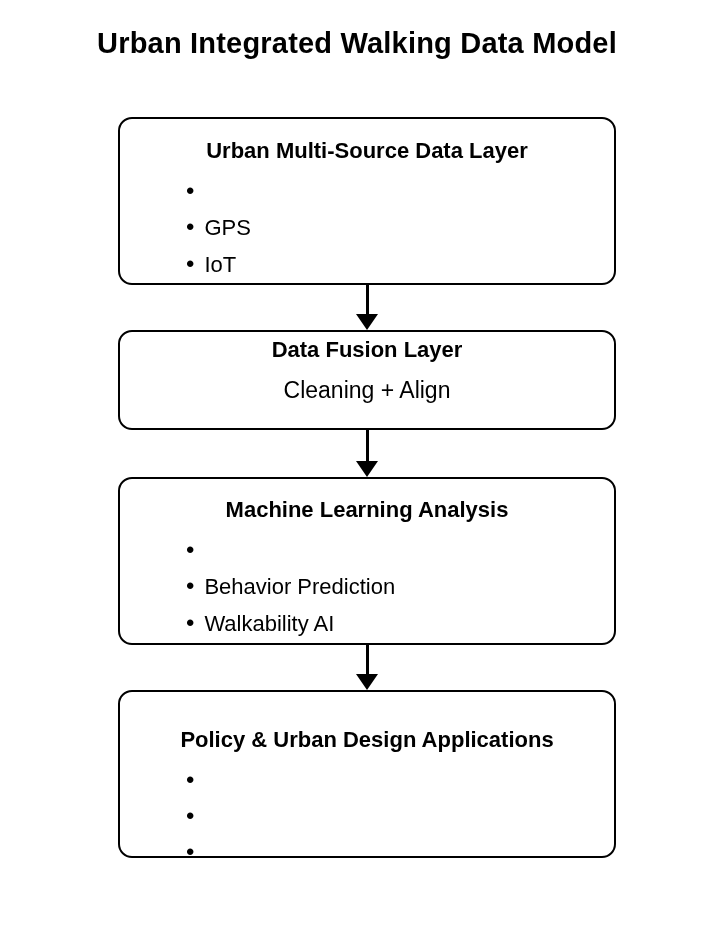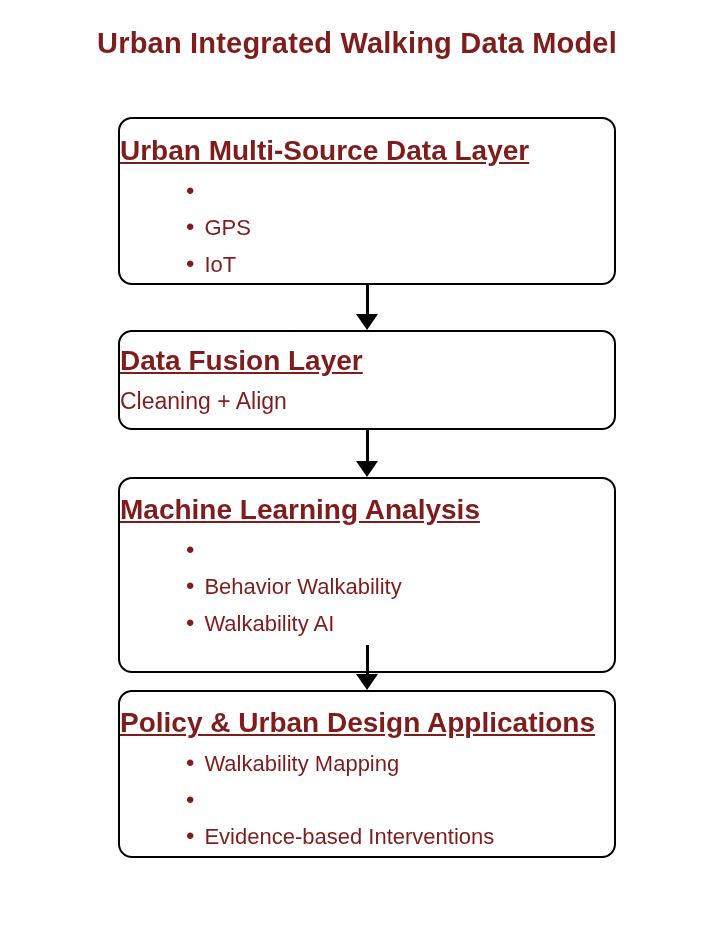--- a/index.html
+++ b/index.html
@@ -1,21 +1,21 @@
 <!DOCTYPE html>
 <html><head>
 <meta charset="utf-8">
 <style>
   html, body { margin: 0; padding: 0; background: #ffffff; }
   .canvas {
     position: relative;
     width: 715px;
     height: 941px;
     background: #ffffff;
-    color: #7f1d1d;
+    color: #000000;
     font-family: "Liberation Sans", sans-serif;
     overflow: hidden;
   }
   .main-title {
     position: absolute;
     top: 22px;
     left: 77px;
     width: 560px;
     text-align: center;
     font-weight: bold;
@@ -26,28 +26,28 @@
   .flow-box {
     position: absolute;
     left: 118px;
     width: 498px;
     box-sizing: border-box;
     border: 2.5px solid #000000;
     border-radius: 14px;
     background: #ffffff;
   }
   .box-title {
-    text-align: left;
+    text-align: center;
     font-weight: bold;
-    font-size: 28px;
+    font-size: 22px;
     line-height: 36px;
     white-space: nowrap;
-    text-decoration: underline;
   }
   .box-subtitle {
+    text-align: center;
     font-weight: normal;
     font-size: 23px;
     line-height: 40px;
     margin-top: 2px;
   }
   .bullet-list {
     list-style: none;
     margin: 4px 0 0 0;
     padding: 0 0 0 66px;
   }
@@ -57,23 +57,23 @@
     gap: 10px;
     font-size: 22px;
     line-height: 36px;
     white-space: nowrap;
   }
   .bullet-marker {
     font-size: 24px;
     flex: 0 0 auto;
   }
   #box-0 { top: 117px; height: 168px; padding-top: 14px; }
-  #box-1 { top: 330px; height: 100px; padding-top: 11px; }
-  #box-2 { top: 477px; height: 196px; padding-top: 13px; }
-  #box-3 { top: 690px; height: 168px; padding-top: 13px; }
+  #box-1 { top: 330px; height: 100px; }
+  #box-2 { top: 477px; height: 168px; padding-top: 13px; }
+  #box-3 { top: 690px; height: 168px; padding-top: 30px; }
   .flow-arrow {
     position: absolute;
     left: 356px;
     width: 22px;
     display: flex;
     flex-direction: column;
     align-items: center;
   }
   .arrow-shaft { width: 3px; background: #000000; flex: 1 1 auto; }
   .arrow-head {
@@ -126,44 +126,42 @@
   </div>
 
   <div class="flow-box" id="box-2">
     <div class="box-title">Machine Learning Analysis</div>
     <ul class="bullet-list">
       <li class="bullet-item">
         <span class="bullet-marker">•</span>
       </li>
       <li class="bullet-item">
         <span class="bullet-marker">•</span>
-        <span>Behavior Walkability</span>
+        <span>Behavior Prediction</span>
       </li>
       <li class="bullet-item">
         <span class="bullet-marker">•</span>
         <span>Walkability AI</span>
       </li>
     </ul>
   </div>
 
   <div class="flow-arrow" id="arrow-2">
     <div class="arrow-shaft"></div>
     <div class="arrow-head"></div>
   </div>
 
   <div class="flow-box" id="box-3">
     <div class="box-title">Policy &amp; Urban Design Applications</div>
     <ul class="bullet-list">
       <li class="bullet-item">
         <span class="bullet-marker">•</span>
-        <span>Walkability Mapping</span>
       </li>
       <li class="bullet-item">
         <span class="bullet-marker">•</span>
       </li>
       <li class="bullet-item">
         <span class="bullet-marker">•</span>
-        <span>Evidence-based Interventions</span>
       </li>
     </ul>
   </div>
 
 </div>
 
 </body></html>

